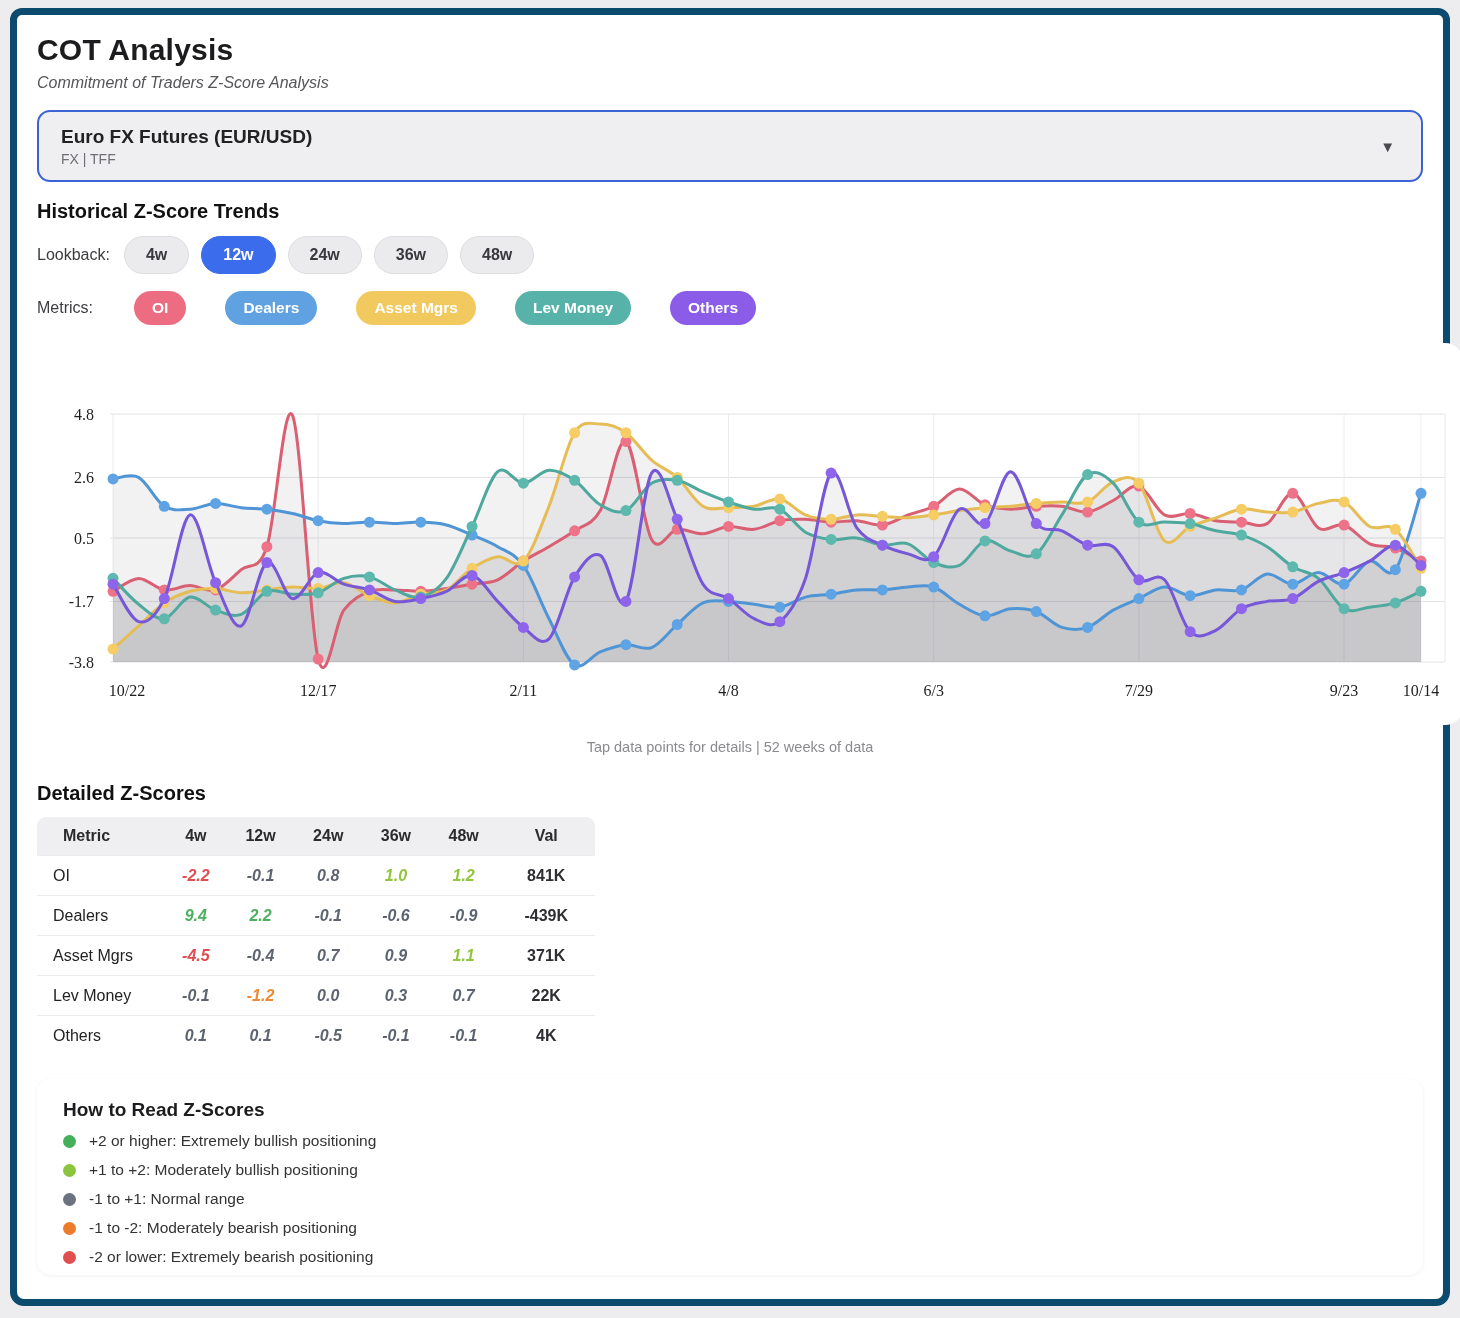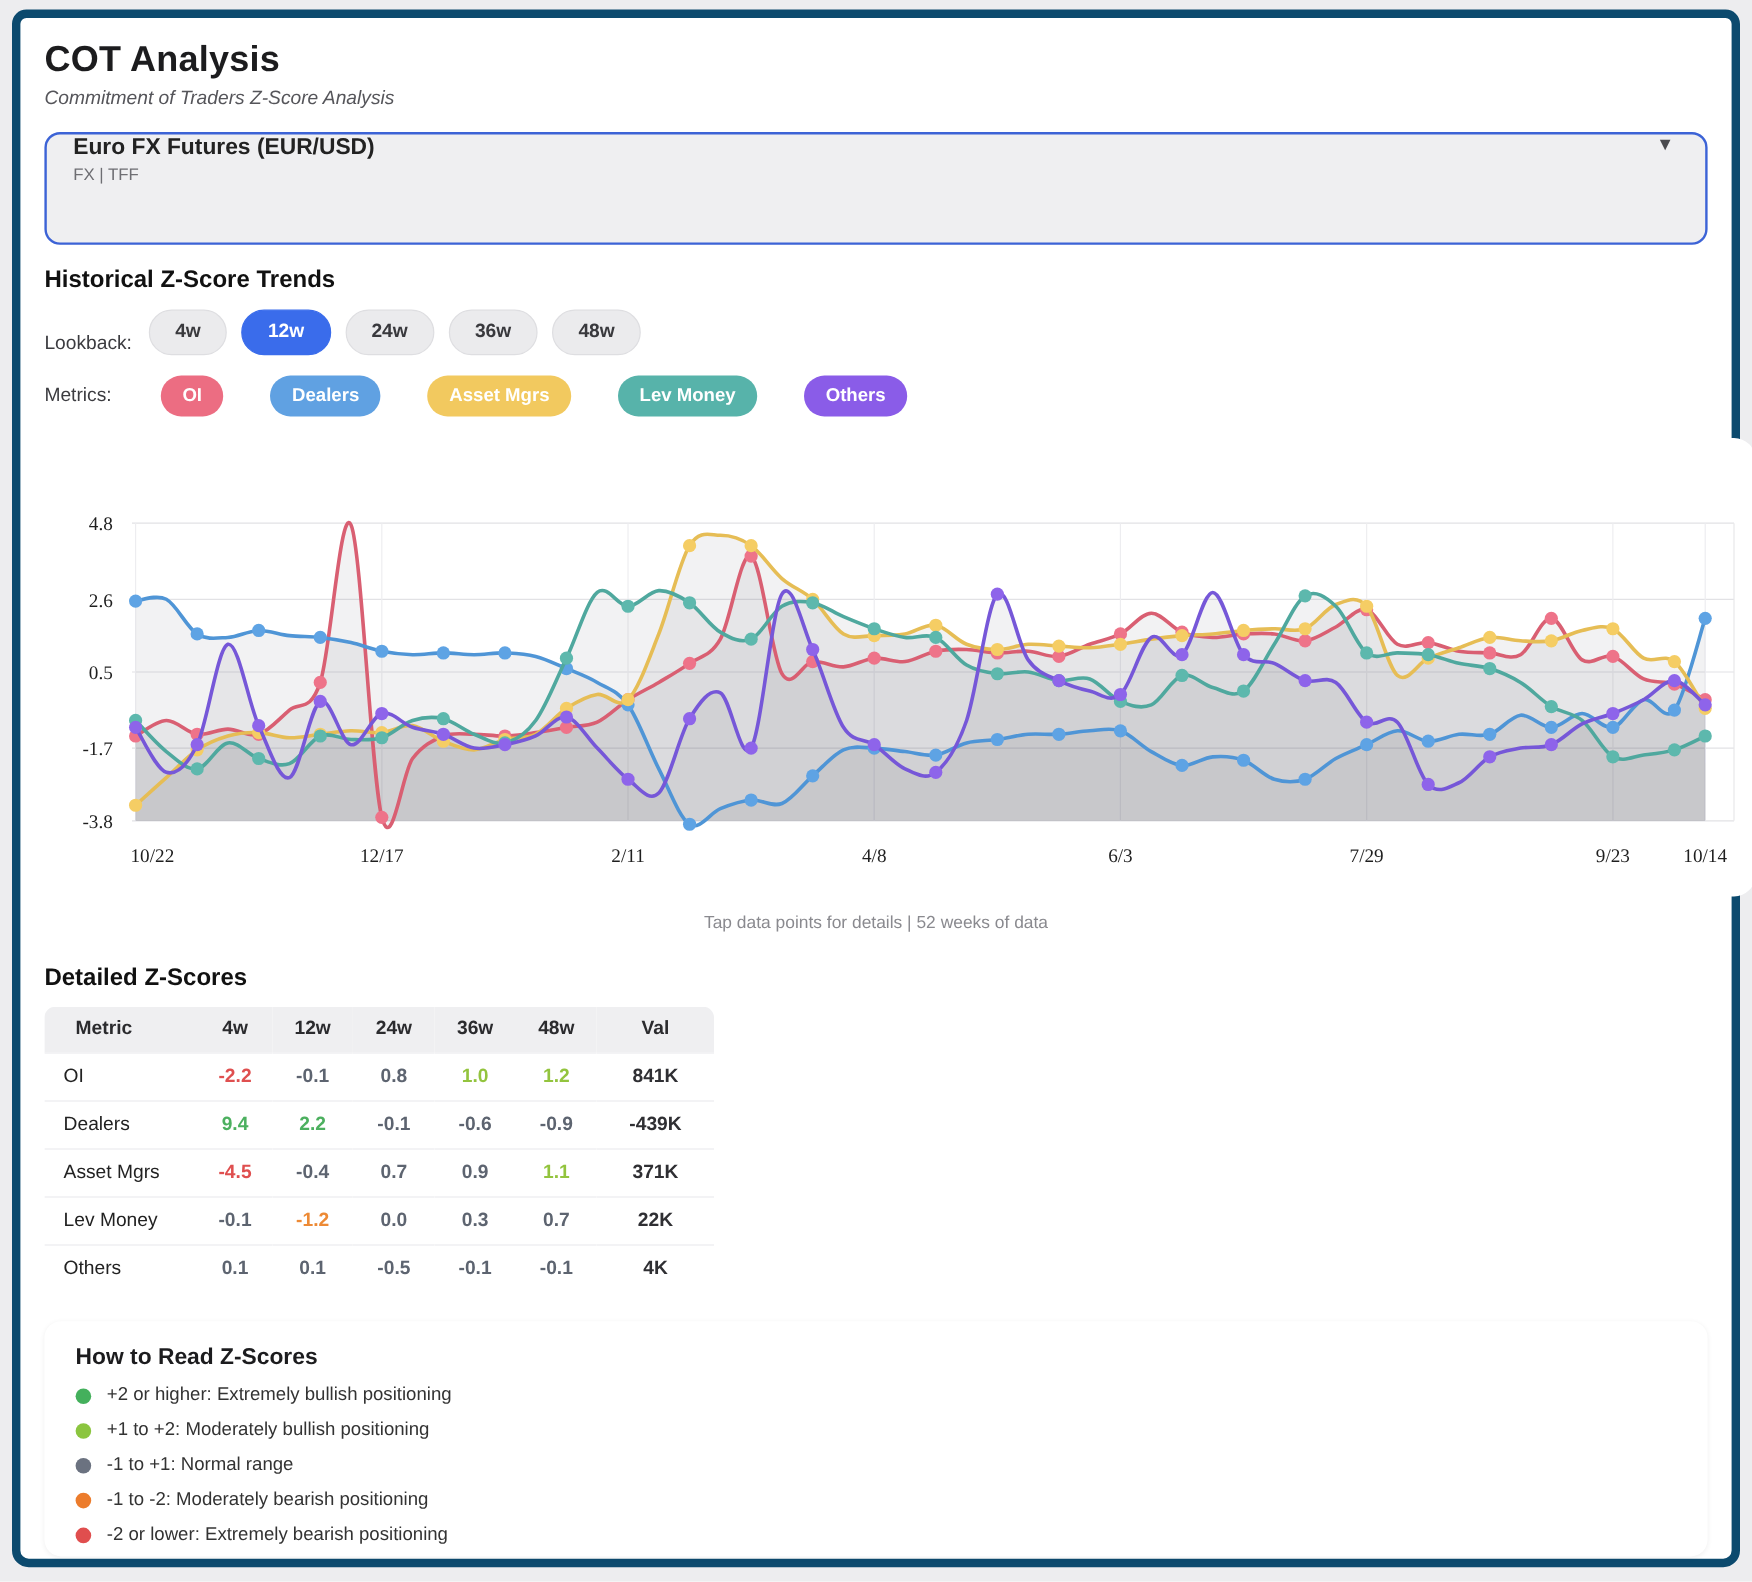--- a/index.html
+++ b/index.html
@@ -3,47 +3,47 @@
 <meta charset="utf-8">
 <style>
   * { margin:0; padding:0; box-sizing:border-box; }
   html,body { width:1460px; height:1318px; overflow:hidden; }
   body { background:#ededef; font-family:"Liberation Sans", sans-serif; color:#222; }
   .main-card { position:relative; margin:8px 10px 0 10px; width:1440px; height:1298px;
     background:#ffffff; border:7px solid #0c4a6e; border-radius:12px 12px 14px 14px; padding:18px 10px 0 10px; }
   .inner { padding:0 10px; }
   .h1 { font-size:30px; font-weight:700; letter-spacing:.2px; color:#1c1c1e; line-height:34px; }
   .subtitle { margin-top:5px; font-size:16px; color:#55555a; line-height:22px;font-style:italic; }
-  .dropdown { margin-top:16px; height:94px; background:#efeff1; border:2px solid var(--dropdown-border);
-    border-radius:13px; display:flex; justify-content:space-between; padding:0 26px 0 22px; cursor:pointer; }
+  .dropdown { margin-top:16px; height:72px; background:#efeff1; border:2px solid var(--dropdown-border);
+    border-radius:13px; display:flex; align-items:center; justify-content:space-between; padding:0 26px 0 22px; cursor:pointer; }
   .dd-title { font-size:19px; font-weight:700; color:#222; }
   .dd-meta { margin-top:3px; font-size:14px; color:#6e6e73; }
   .dd-chevron { font-size:15px; color:#4a4a4e; }
   .asof { margin-top:16px; font-size:14.5px; font-style:italic; color:#454549; }
   .h2 { margin-top:15px; font-size:20px; font-weight:700; color:#111; line-height:28px; }
   .row { display:flex; align-items:center; }
-  .lookback-row { margin-top:11px;align-items:flex-end; }
+  .lookback-row { margin-top:11px; }
   .row-label { font-size:16px; color:#3c3c40; margin-right:14px; }
   .pill { height:38px; padding:0 21px; margin-right:12px; border-radius:19px; background:#ebebed;
     border:1px solid #dedee1; font-size:16px; font-weight:600; color:#39393d; display:flex; align-items:center; cursor:pointer; }
   .pill.selected { background:var(--accent-blue); border-color:var(--accent-blue); color:#fff; }
   .metrics-row { margin-top:17px;gap:27px; }
   .chip { height:34px; padding:0 18px; margin-right:12px; border-radius:17px; font-size:15.5px; font-weight:700;
     color:#fff; display:flex; align-items:center; cursor:pointer; }
   .chart-card { margin:18px 4px 0 4px; width:1432px; height:382px; background:#fff; border-radius:18px; position:relative; }
   .caption { margin-top:14px; text-align:center; font-size:14.5px; color:#8a8a8f; }
   .h3 { margin-top:24px; font-size:20px; font-weight:700; color:#111; line-height:28px; }
   table.scores { margin-top:10px; border-collapse:separate; border-spacing:0; width:558px; background:#fff;
     border-radius:9px; overflow:hidden; font-size:16px; }
   table.scores th { background:#efeff1; height:38px; font-weight:700; color:#2b2b2e; }
   table.scores th:first-child { text-align:left; padding-left:26px; width:128px; }
   table.scores th, table.scores td { text-align:center; }
   table.scores td { height:40px; border-top:1px solid #ececee; background:#fff; }
   table.scores td:first-child { text-align:left; padding-left:16px; color:#222; }
-  table.scores td[data-tone] { font-weight:700; }
+  table.scores td[data-tone] { font-weight:700;font-style:italic; }
   td[data-tone="normal"] { color:var(--neutral-gray); }
   td[data-tone="red"] { color:var(--negative-red); }
   td[data-tone="green"] { color:var(--positive-green); }
   td[data-tone="lightgreen"] { color:var(--moderate-green); }
   td[data-tone="orange"] { color:var(--moderate-orange); }
   td.val-cell { color:#2f2f33; font-weight:600; }
   .legend-card { margin:24px 10px 0 10px; background:#fff; border-radius:14px; padding:20px 26px;
     box-shadow:0 1px 4px rgba(0,0,0,.06); height:196px; }
   .legend-title { font-size:19px; font-weight:700; color:#1c1c1e; }
   .legend-item { display:flex; align-items:center; margin-top:11px; }

